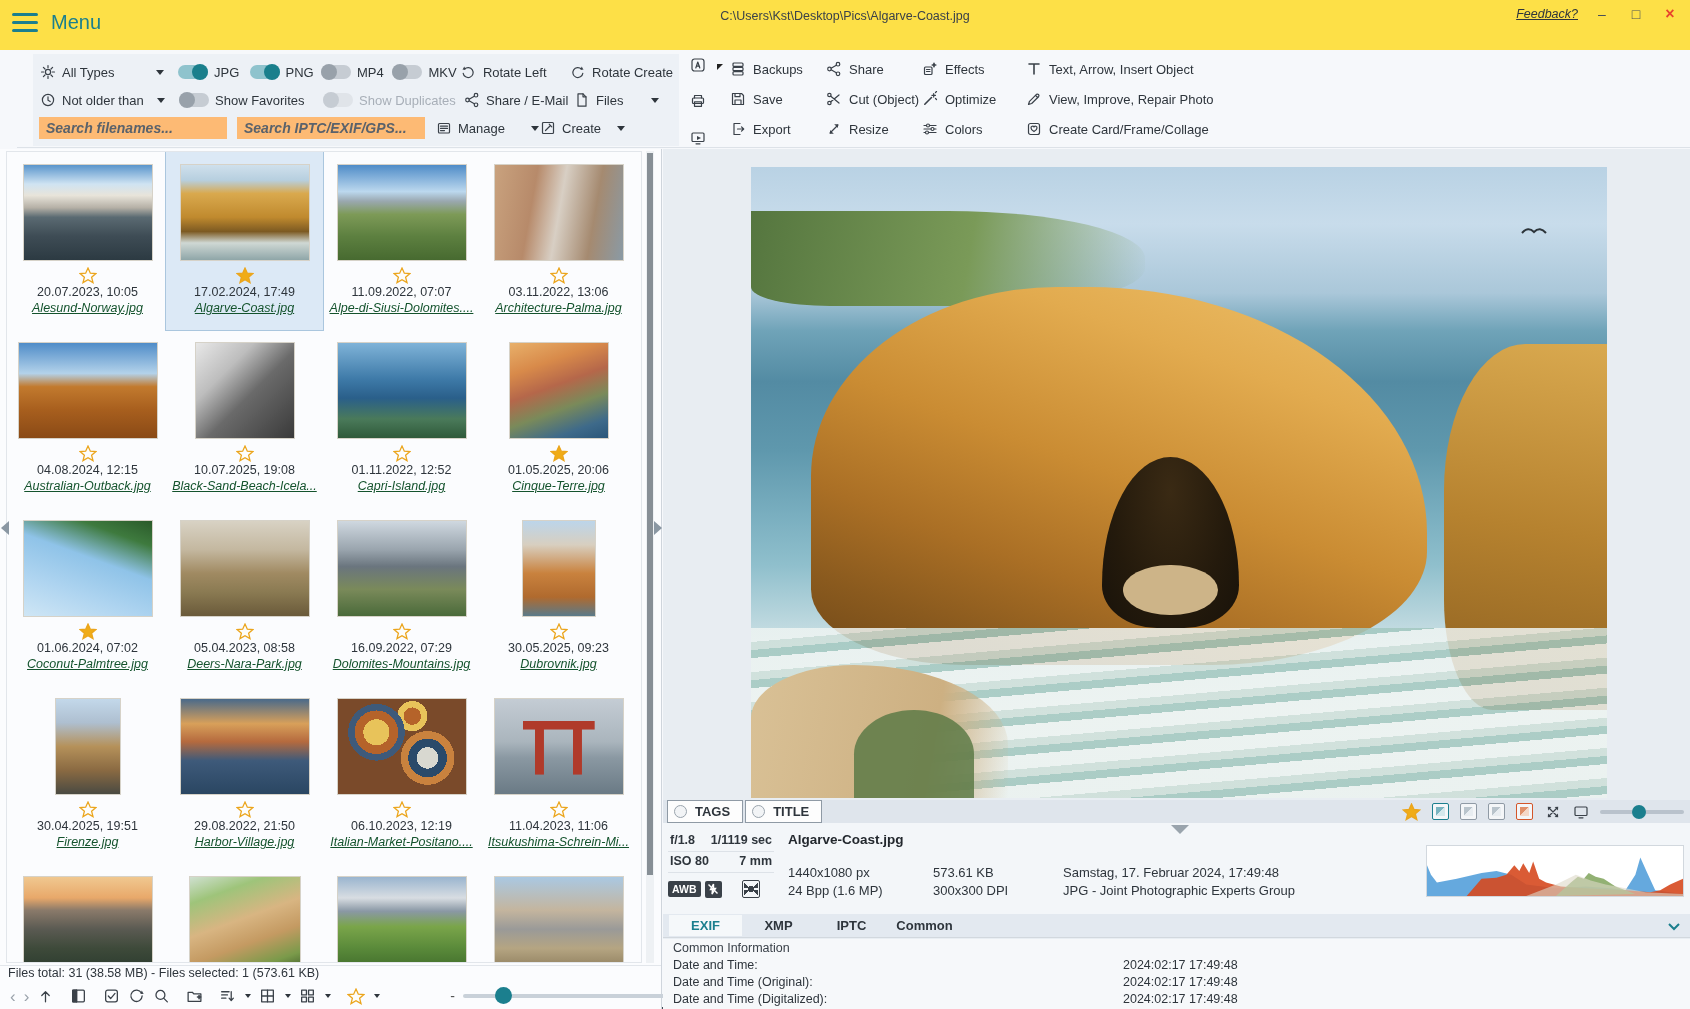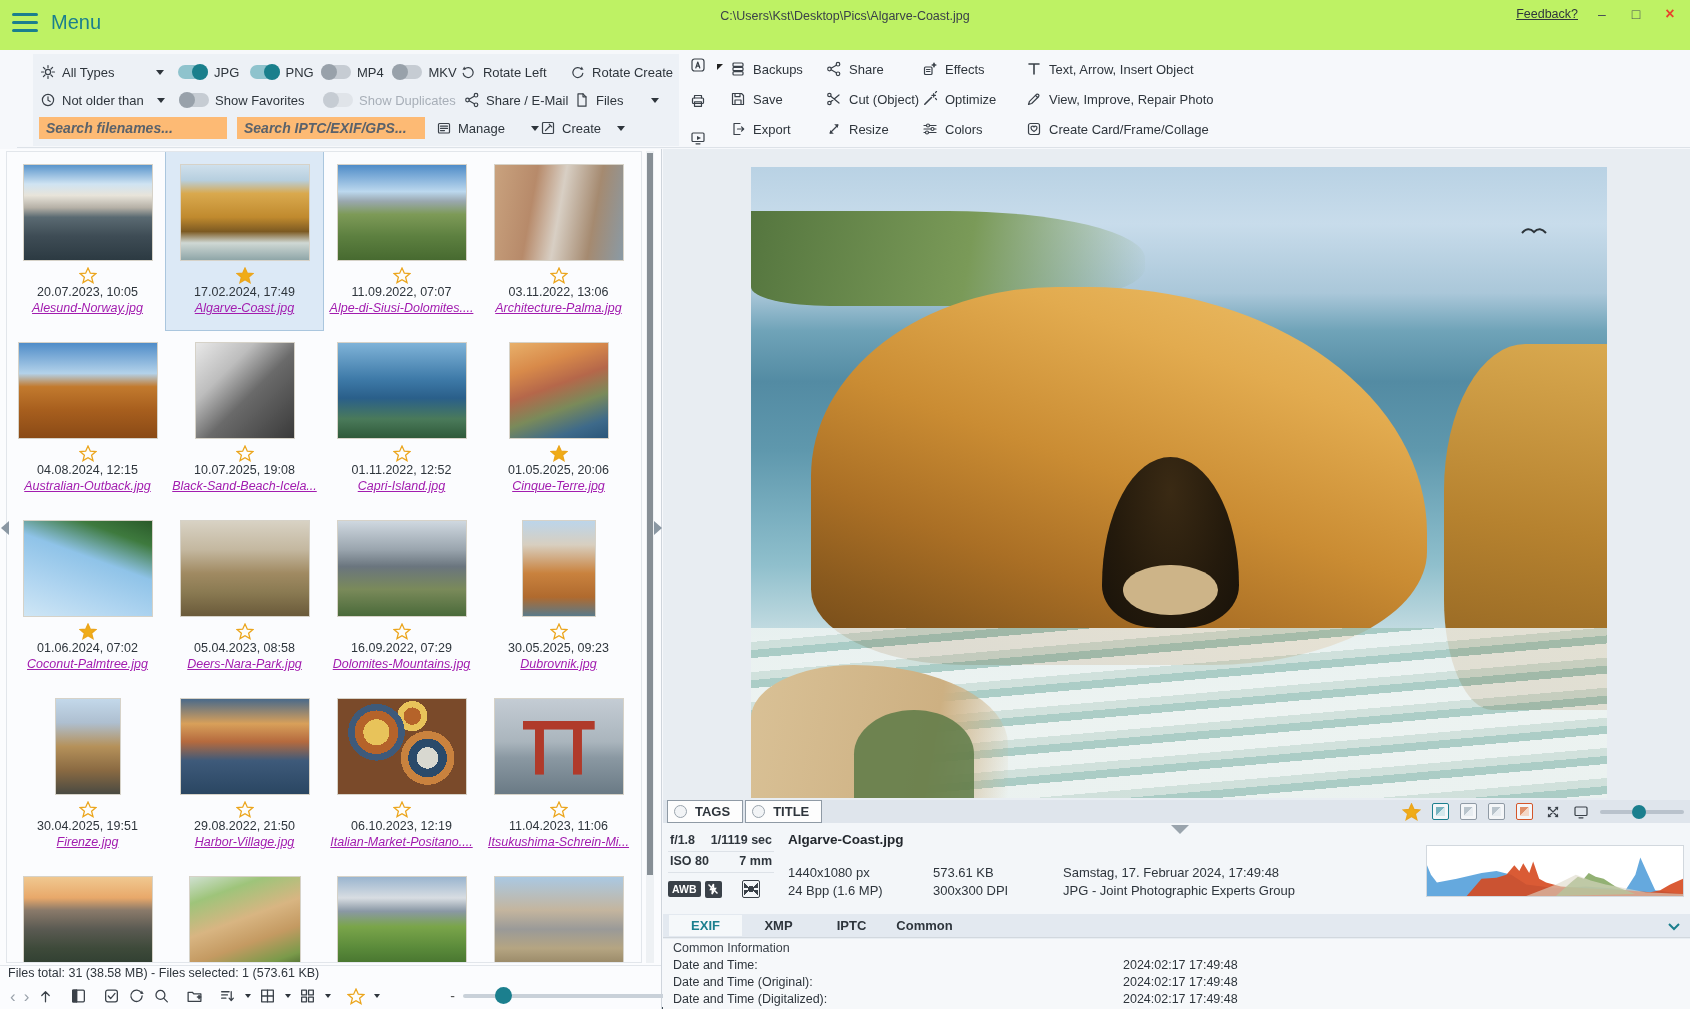--- a/index.html
+++ b/index.html
@@ -1,30 +1,30 @@
 <!DOCTYPE html>
 <html><head>
 <meta charset="utf-8">
 <style>
   * { box-sizing: border-box; margin: 0; padding: 0; }
   html,body { width:1690px; height:1009px; }
   body { font-family:"Liberation Sans", sans-serif; background:#f6f8fb; color:#2e353c; overflow:hidden; }
   .window { position:relative; width:1690px; height:1009px; background:#f6f8fb; border-bottom:2px solid #3c4a52; }
 
   
-  .titlebar { position:absolute; left:0; top:0; width:100%; height:50px; background:#bef264; }
+  .titlebar { position:absolute; left:0; top:0; width:100%; height:50px; background:#fde047; }
   .menu-wrap { position:absolute; left:12px; top:11px; display:flex; align-items:center; gap:13px; cursor:pointer; }
   .hamburger { width:26px; height:19px; display:flex; flex-direction:column; justify-content:space-between; }
   .hamburger span { display:block; height:3px; background:#1b7f8e; border-radius:2px; }
   .menu-label { font-size:20px; color:#1b7f8e; }
   .title-center { position:absolute; left:0; top:0; width:100%; text-align:center; pointer-events:none; }
   .app-title { font-size:15px; color:#23282e; margin-top:6px; }
   .app-path { font-size:12.5px; color:#3a4149; margin-top:9px; }
   .title-right { position:absolute; right:10px; top:5px; display:flex; align-items:center; gap:14px; }
-  .feedback { font-size:12.5px; color:#2e353c; text-decoration:underline; cursor:pointer; }
+  .feedback { font-size:12.5px; color:#2e353c; text-decoration:underline; cursor:pointer;font-style:italic; }
   .winbtn { font-size:14px; color:#4a5158; width:20px; text-align:center; cursor:pointer; }
   .winbtn.close { color:#e8432d; font-size:16px; font-weight:bold; }
 
   
   .toolband { position:absolute; left:17px; top:52px; width:100%; height:96px; border-bottom:1px solid #dde2e8; }
   .ltool { position:absolute; left:16px; top:2px; width:646px; height:92px; background:#edf1f6; padding:4px 6px; }
   .trow { display:flex; align-items:center; height:28px; }
   .titem { display:flex; align-items:center; gap:6px; font-size:13px; color:#2e353c; cursor:pointer; white-space:nowrap; }
   .caret { width:0; height:0; border-left:4px solid transparent; border-right:4px solid transparent; border-top:5px solid #2e353c; margin-left:4px; }
   .toggle { width:30px; height:14px; border-radius:8px; position:relative; background:#c6ccd3; flex:none; }
@@ -48,21 +48,21 @@
   .thumbarea { position:absolute; left:6px; top:2px; width:636px; height:812px; overflow:hidden; border:1px solid #e2e6eb; background:#fbfcfe; }
   .tgrid { position:absolute; left:2px; top:0; display:grid; grid-template-columns:repeat(4,157px); grid-auto-rows:178px; }
   .tcell { position:relative; display:flex; flex-direction:column; align-items:center; padding-top:12px; cursor:pointer; }
   .tcell.selected { background:#dce9f6; outline:1px solid #aac6de; }
   .ph { width:130px; height:97px; border:1px solid #d6d2c8; background:#ccc; flex:none; }
   .star { margin-top:6px; height:17px; }
   .star svg { width:18px; height:17px; }
   .star polygon { fill:#fdfdfb; stroke:#eba51c; stroke-width:1.2; }
   .tcell.starred .star polygon { fill:#f0ac17; }
   .tdate { font-size:12.5px; color:#2e353c; margin-top:1px; }
-  .tname { font-size:12.5px; color:#a21caf; font-style:italic; text-decoration:underline; margin-top:2px; cursor:pointer; }
+  .tname { font-size:12.5px; color:#14532d; font-style:italic; text-decoration:underline; margin-top:2px; cursor:pointer; }
   .vscroll { position:absolute; left:646px; top:2px; width:8px; height:812px; background:#eef1f4; }
   .vthumb { position:absolute; left:1px; top:2px; width:6px; height:722px; background:#878f96; }
   .collapse-left { position:absolute; left:1px; top:372px; width:0; height:0; border-top:7px solid transparent; border-bottom:7px solid transparent; border-right:8px solid #8a97a3; }
   .collapse-right { position:absolute; left:654px; top:372px; width:0; height:0; border-top:7px solid transparent; border-bottom:7px solid transparent; border-left:8px solid #8a97a3; }
   .statusbar { position:absolute; left:0; top:816px; width:100%; height:18px; font-size:12.5px; color:#2e353c; padding-left:8px; border-top:1px solid #e2e6eb; }
   .btoolbar { position:absolute; left:0; top:834px; width:100%; height:26px; display:flex; align-items:center; gap:8px; padding-left:10px; }
   .btoolbar .ic svg { width:18px; height:18px; }
   .bsep { width:1px; height:18px; background:#c6ccd3; }
   .chev { font-size:17px; color:#9aa2ab; line-height:1; }
   .mini-caret { width:0; height:0; border-left:3.5px solid transparent; border-right:3.5px solid transparent; border-top:4.5px solid #2e353c; margin-left:1px; }

